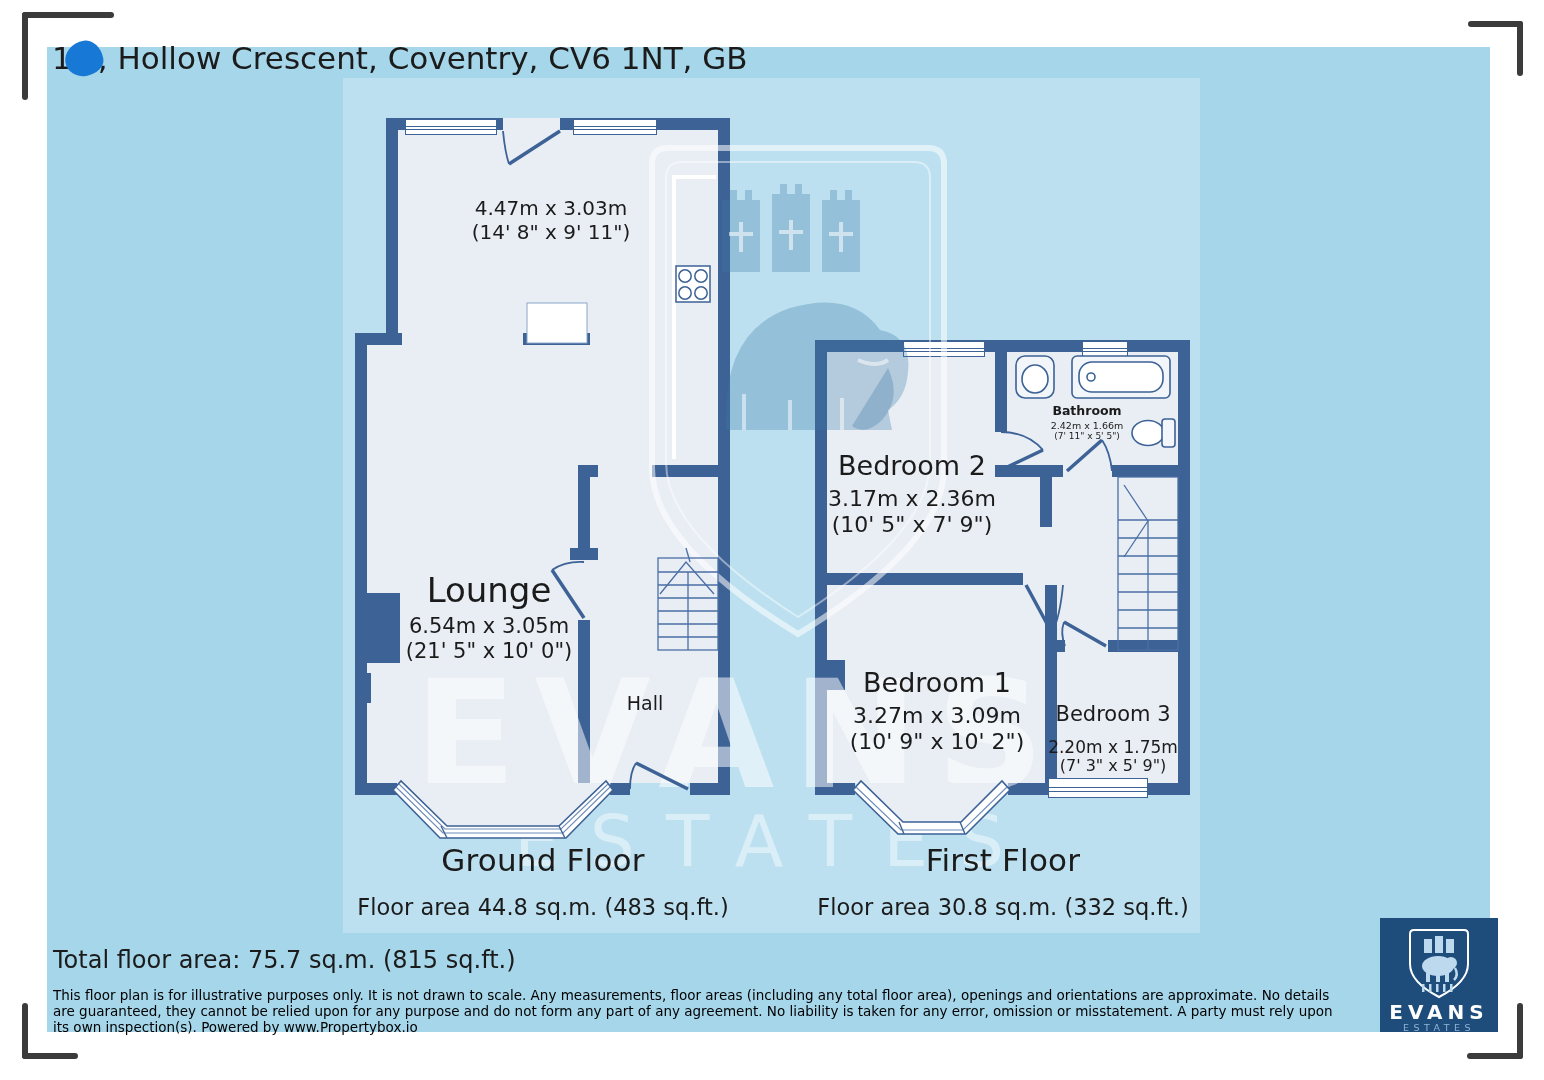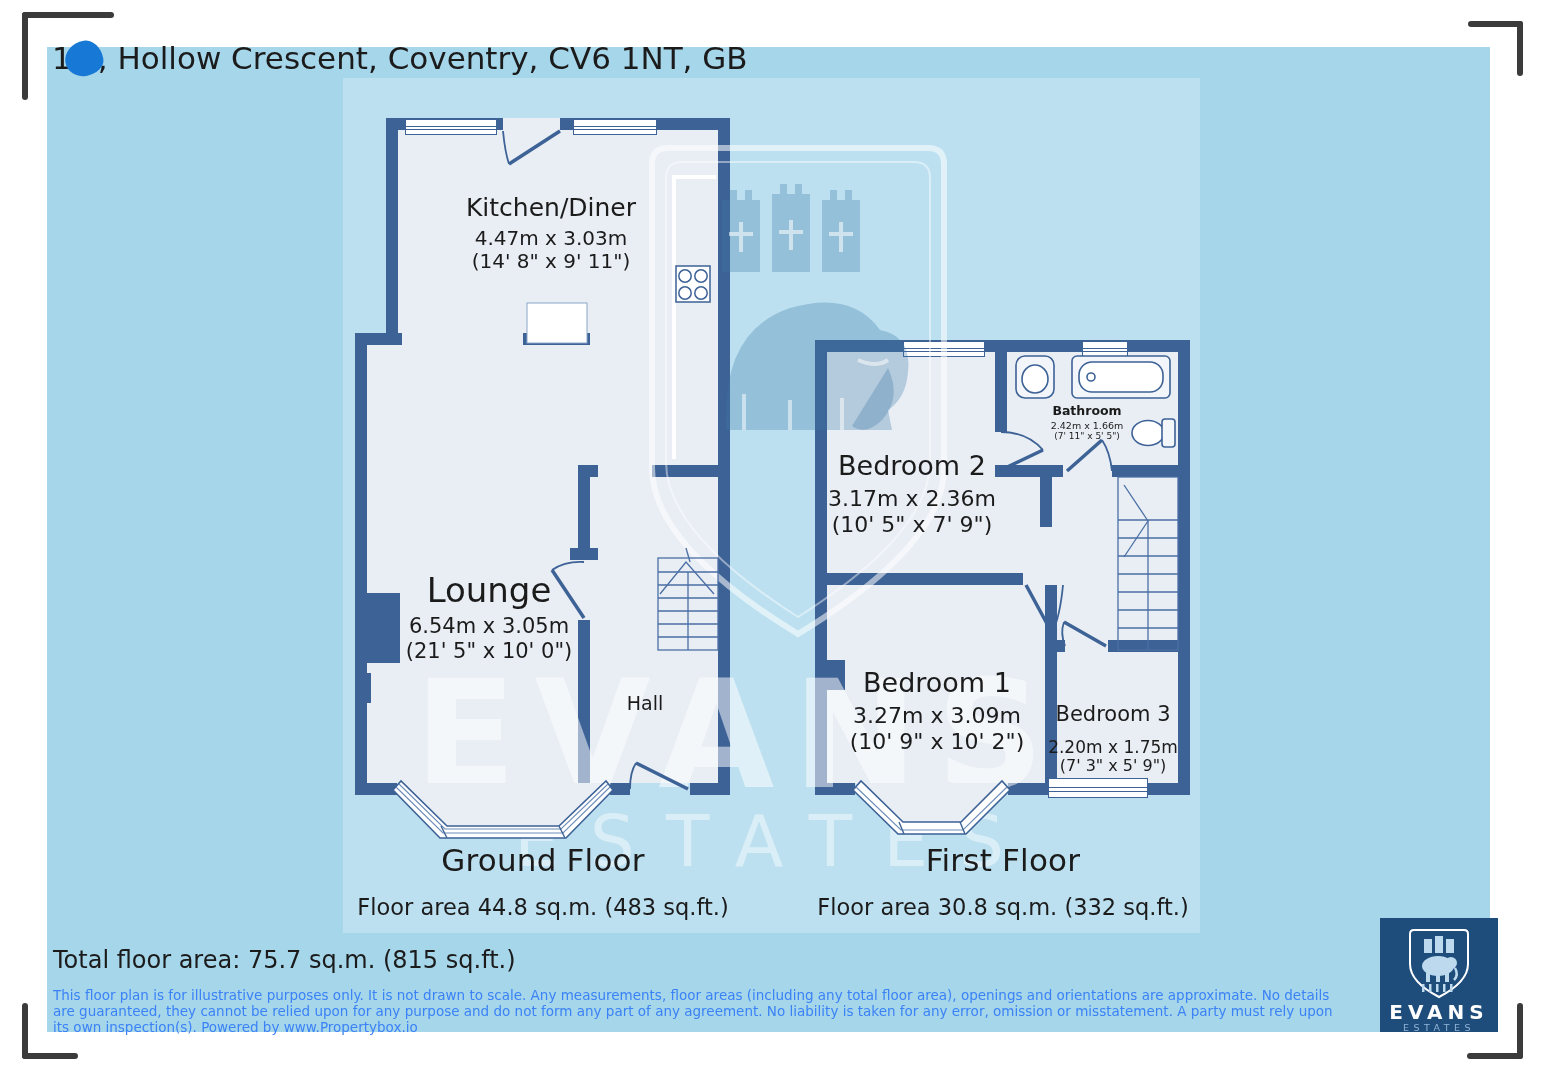--- a/index.html
+++ b/index.html
@@ -26,21 +26,21 @@
   #plan{left:343px;top:78px;width:857px;height:855px;background:var(--plan);z-index:2}
   #title{left:52px;top:40px;font-size:31px;z-index:70;white-space:nowrap}
   .blob{display:inline-block;width:38px;height:35px;background:#1878d5;
         border-radius:60% 45% 55% 50%/55% 62% 42% 50%;transform:rotate(-10deg);
         vertical-align:-7px;margin:0 -5px 0 -7px;position:relative;z-index:71}
   #wmEvans{left:414px;top:648px;font-size:150px;font-weight:bold;letter-spacing:18px;
            color:rgba(255,255,255,.52);z-index:41;white-space:nowrap}
   #wmEstates{left:514px;top:800px;font-size:71px;letter-spacing:31px;
            color:rgba(255,255,255,.45);z-index:41;white-space:nowrap}
   #totals{left:53px;top:946px;font-size:24px;z-index:70}
-  #disc{left:53px;top:988px;width:1295px;font-size:13.5px;line-height:1.17;color:#3b82f6;z-index:70}
+  #disc{left:53px;top:988px;width:1295px;font-size:13.5px;line-height:1.17;color:#000000;z-index:70}
   #logo{left:1380px;top:918px;width:118px;height:114px;background:var(--logo);z-index:70;text-align:center}
   #logo .lb{position:absolute;left:0;right:0;top:82px;color:#fff;font-size:20px;font-weight:bold;letter-spacing:5px}
   #logo .ls{position:absolute;left:0;right:0;top:104px;color:#8fb3d6;font-size:9.5px;letter-spacing:4.5px}
   svg{position:absolute;left:0;top:0}
   .z40{z-index:40}.z50{z-index:50}
 </style>
 </head>
 <body>
 
 <div class="bk" style="left:22px;top:12px;width:92px;height:6px"></div>
@@ -232,21 +232,20 @@
     <rect x="1079" y="362" width="84" height="30" rx="13" fill="#ffffff"></rect>
     <circle cx="1091" cy="377" r="4" fill="#ffffff"></circle>
   </g>
   <g stroke="#3d6296" stroke-width="1.6" fill="#ffffff">
     <ellipse cx="1148" cy="433" rx="16" ry="12.5"></ellipse>
     <rect x="1162" y="419" width="13" height="28" rx="3" fill="#f2f5f9"></rect>
   </g>
 </svg>
 
 <div class="rlabel" style="left:431px;top:193px;width:240px">
-  <div style="font-size:25px">Kitchen/Diner</div>
   <div style="font-size:20px;margin-top:4px">4.47m x 3.03m</div>
   <div style="font-size:20px">(14' 8" x 9' 11")</div>
 </div>
 <div class="rlabel" style="left:369px;top:570px;width:240px">
   <div style="font-size:34px">Lounge</div>
   <div style="font-size:21px;margin-top:4px">6.54m x 3.05m</div>
   <div style="font-size:21px">(21' 5" x 10' 0")</div>
 </div>
 <div class="rlabel" style="left:595px;top:692px;width:100px;font-size:19px">Hall</div>
 

